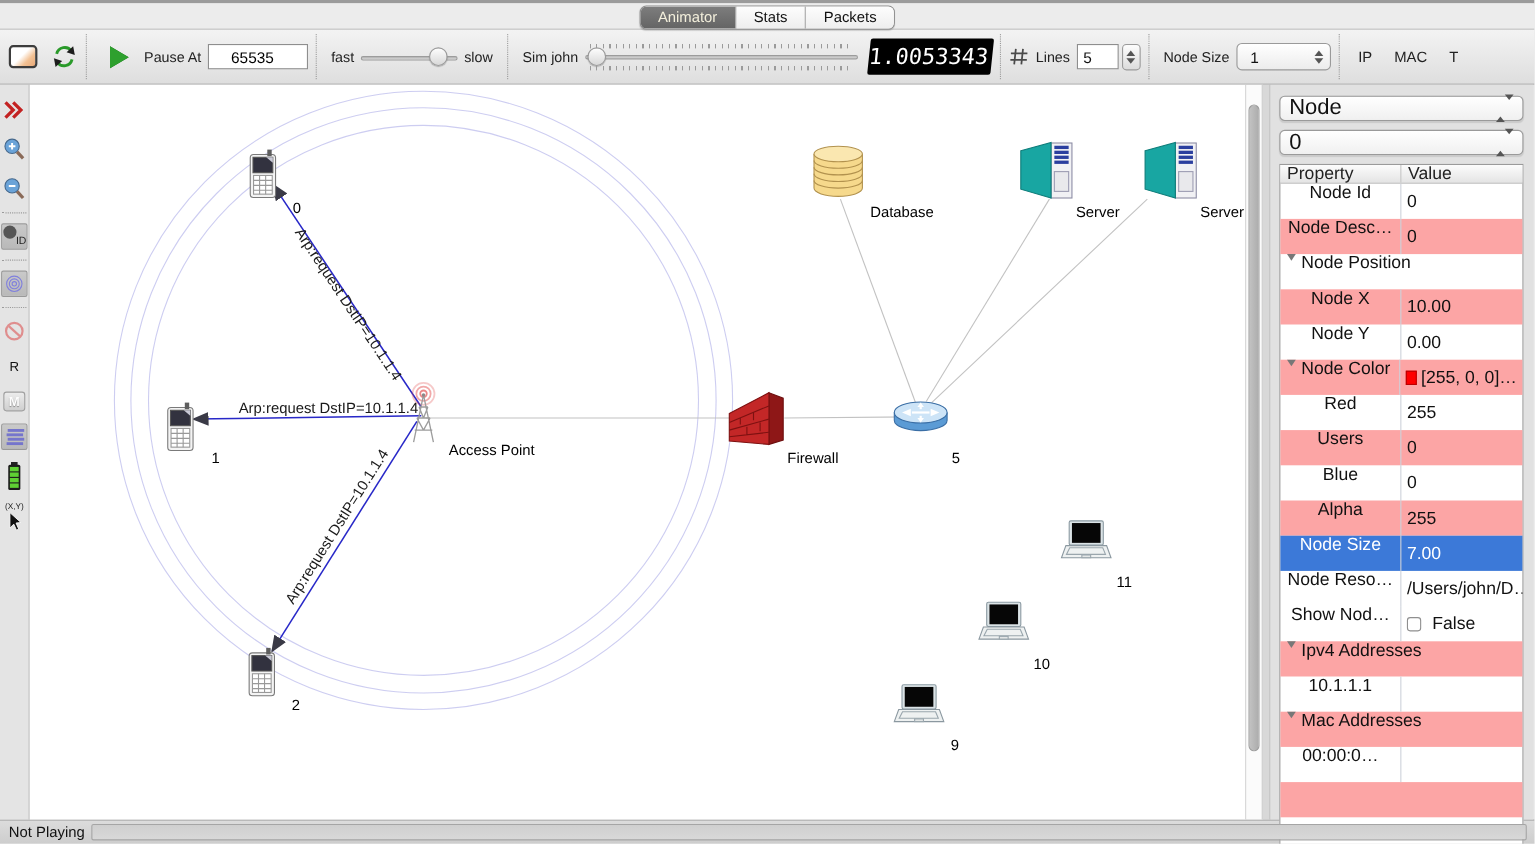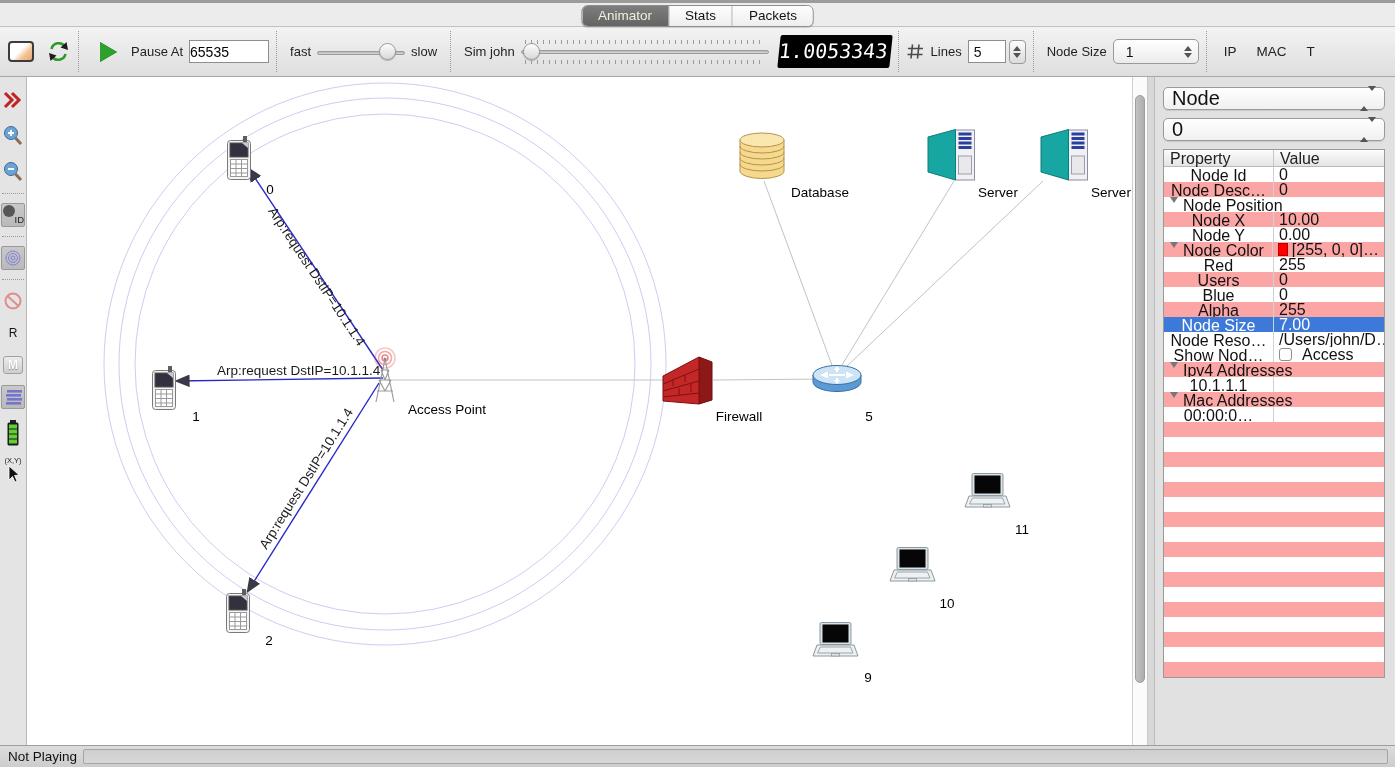--- a/index.html
+++ b/index.html
@@ -21,22 +21,22 @@
   
   .toolbar{height:50px;background:linear-gradient(#f3f3f3,#dedede);border-bottom:1px solid #a8a8a8;
     display:flex;align-items:center;padding:0 8px;}
   .vsep{align-self:stretch;margin:4px 7px;border-left:1px dotted #9a9a9a;}
   .tbtn{display:flex;align-items:center;justify-content:center;cursor:default;}
   .snapshot{width:26px;height:21px;border:2px solid #3c3c3c;border-radius:4px;
     background:linear-gradient(135deg,#ffffff 45%,#f3c193 70%,#e8a978);}
   .play{width:0;height:0;border-left:17px solid #2ea02e;border-top:10px solid transparent;
     border-bottom:10px solid transparent;margin-left:14px;filter:drop-shadow(0 0 0.5px #166016);}
   .lbl{margin:0 6px;color:#222;}
-  input.pauseat{width:80px;height:23px;border:1px solid #8e8e8e;font:14px "Liberation Sans",sans-serif;
-    padding:1px 0;background:#fff;}
+  input.pauseat{width:91px;height:23px;border:1px solid #8e8e8e;font:14px "Liberation Sans",sans-serif;
+    padding:1px 20px;background:#fff;}
   .slider{position:relative;height:18px;}
   .slider .track{position:absolute;left:0;right:0;top:8px;height:4px;border-radius:2px;
     background:linear-gradient(#b5b5b5,#d9d9d9);border:1px solid #9c9c9c;}
   .slider .knob{position:absolute;top:0;width:17px;height:17px;border-radius:50%;
     background:linear-gradient(#fdfdfd,#d8d8d8);border:1px solid #9a9a9a;box-shadow:0 1px 1px rgba(0,0,0,.25);}
   .speed{width:88px;}
   .simtime{width:248px;height:24px;}
   .simtime .ticks{position:absolute;left:4px;right:4px;height:4px;
     background:repeating-linear-gradient(90deg,#9a9a9a 0 1px,transparent 1px 6px);}
   .simtime .ticks.top{top:0;} .simtime .ticks.bot{bottom:0;}
@@ -92,21 +92,21 @@
   .icombo{width:222px;height:23px;border:1px solid #9a9a9a;border-radius:5px;margin-bottom:8px;
     background:linear-gradient(#ffffff,#f0f0f0);display:flex;align-items:center;padding:0 8px;
     box-shadow:0 1px 1px rgba(0,0,0,.1);}
   .icombo .val{flex:1;font-size:20px;}
   .ptable{width:222px;border:1px solid #9a9a9a;background:#fff;margin-top:4px;font-size:16px;}
   .phead{display:flex;height:17px;background:linear-gradient(#fcfcfc,#e4e4e4);
     border-bottom:1px solid #b9b9b9;color:#222;}
   .phead .hc{padding:1px 6px;line-height:15px;}
   .phead .hc1{width:110px;border-right:1px solid #c6c6c6;}
   .phead .hc2{flex:1;}
-  .prow{display:flex;height:15px;line-height:17px;}
+  .prow{display:flex;height:32px;line-height:17px;}
   .prow .pc{width:110px;text-align:center;overflow:hidden;white-space:nowrap;}
   .prow .pc.withdiv{border-right:1px solid #cdd2da;}
   .prow .vc{flex:1;padding:0 5px;overflow:hidden;white-space:nowrap;display:flex;align-items:center;gap:4px;}
   .prow.blue{background:#fca5a5;}
   .prow.selected{background:#3c79d8;color:#fff;}
   .prow .tri{width:0;height:0;border-left:4.5px solid transparent;border-right:4.5px solid transparent;
     border-top:6px solid #777;display:inline-block;margin:0 5px 0 6px;vertical-align:middle;}
   .prow.group .pc{width:auto;text-align:center;border-right:none;}
   .prow .swatch{width:13px;height:13px;background:#f00;border:1px solid #b00;display:inline-block;}
   .prow .cbx{width:13px;height:13px;border:1px solid #8f8f8f;border-radius:3px;background:#fff;
@@ -489,21 +489,21 @@
           <div class="prow">
             <span class="pc withdiv">Node Reso…</span>
             <span class="vc">
               <span>/Users/john/D…</span>
             </span>
           </div>
           <div class="prow">
             <span class="pc withdiv">Show Nod…</span>
             <span class="vc">
               <span class="cbx"></span>
-              <span>Access</span>
+              <span>False</span>
             </span>
           </div>
           <div class="prow group blue">
             <span class="tri"></span>
             <span class="pc">Ipv4 Addresses</span>
           </div>
           <div class="prow">
             <span class="pc withdiv">10.1.1.1</span>
             <span class="vc">
               <span></span>

